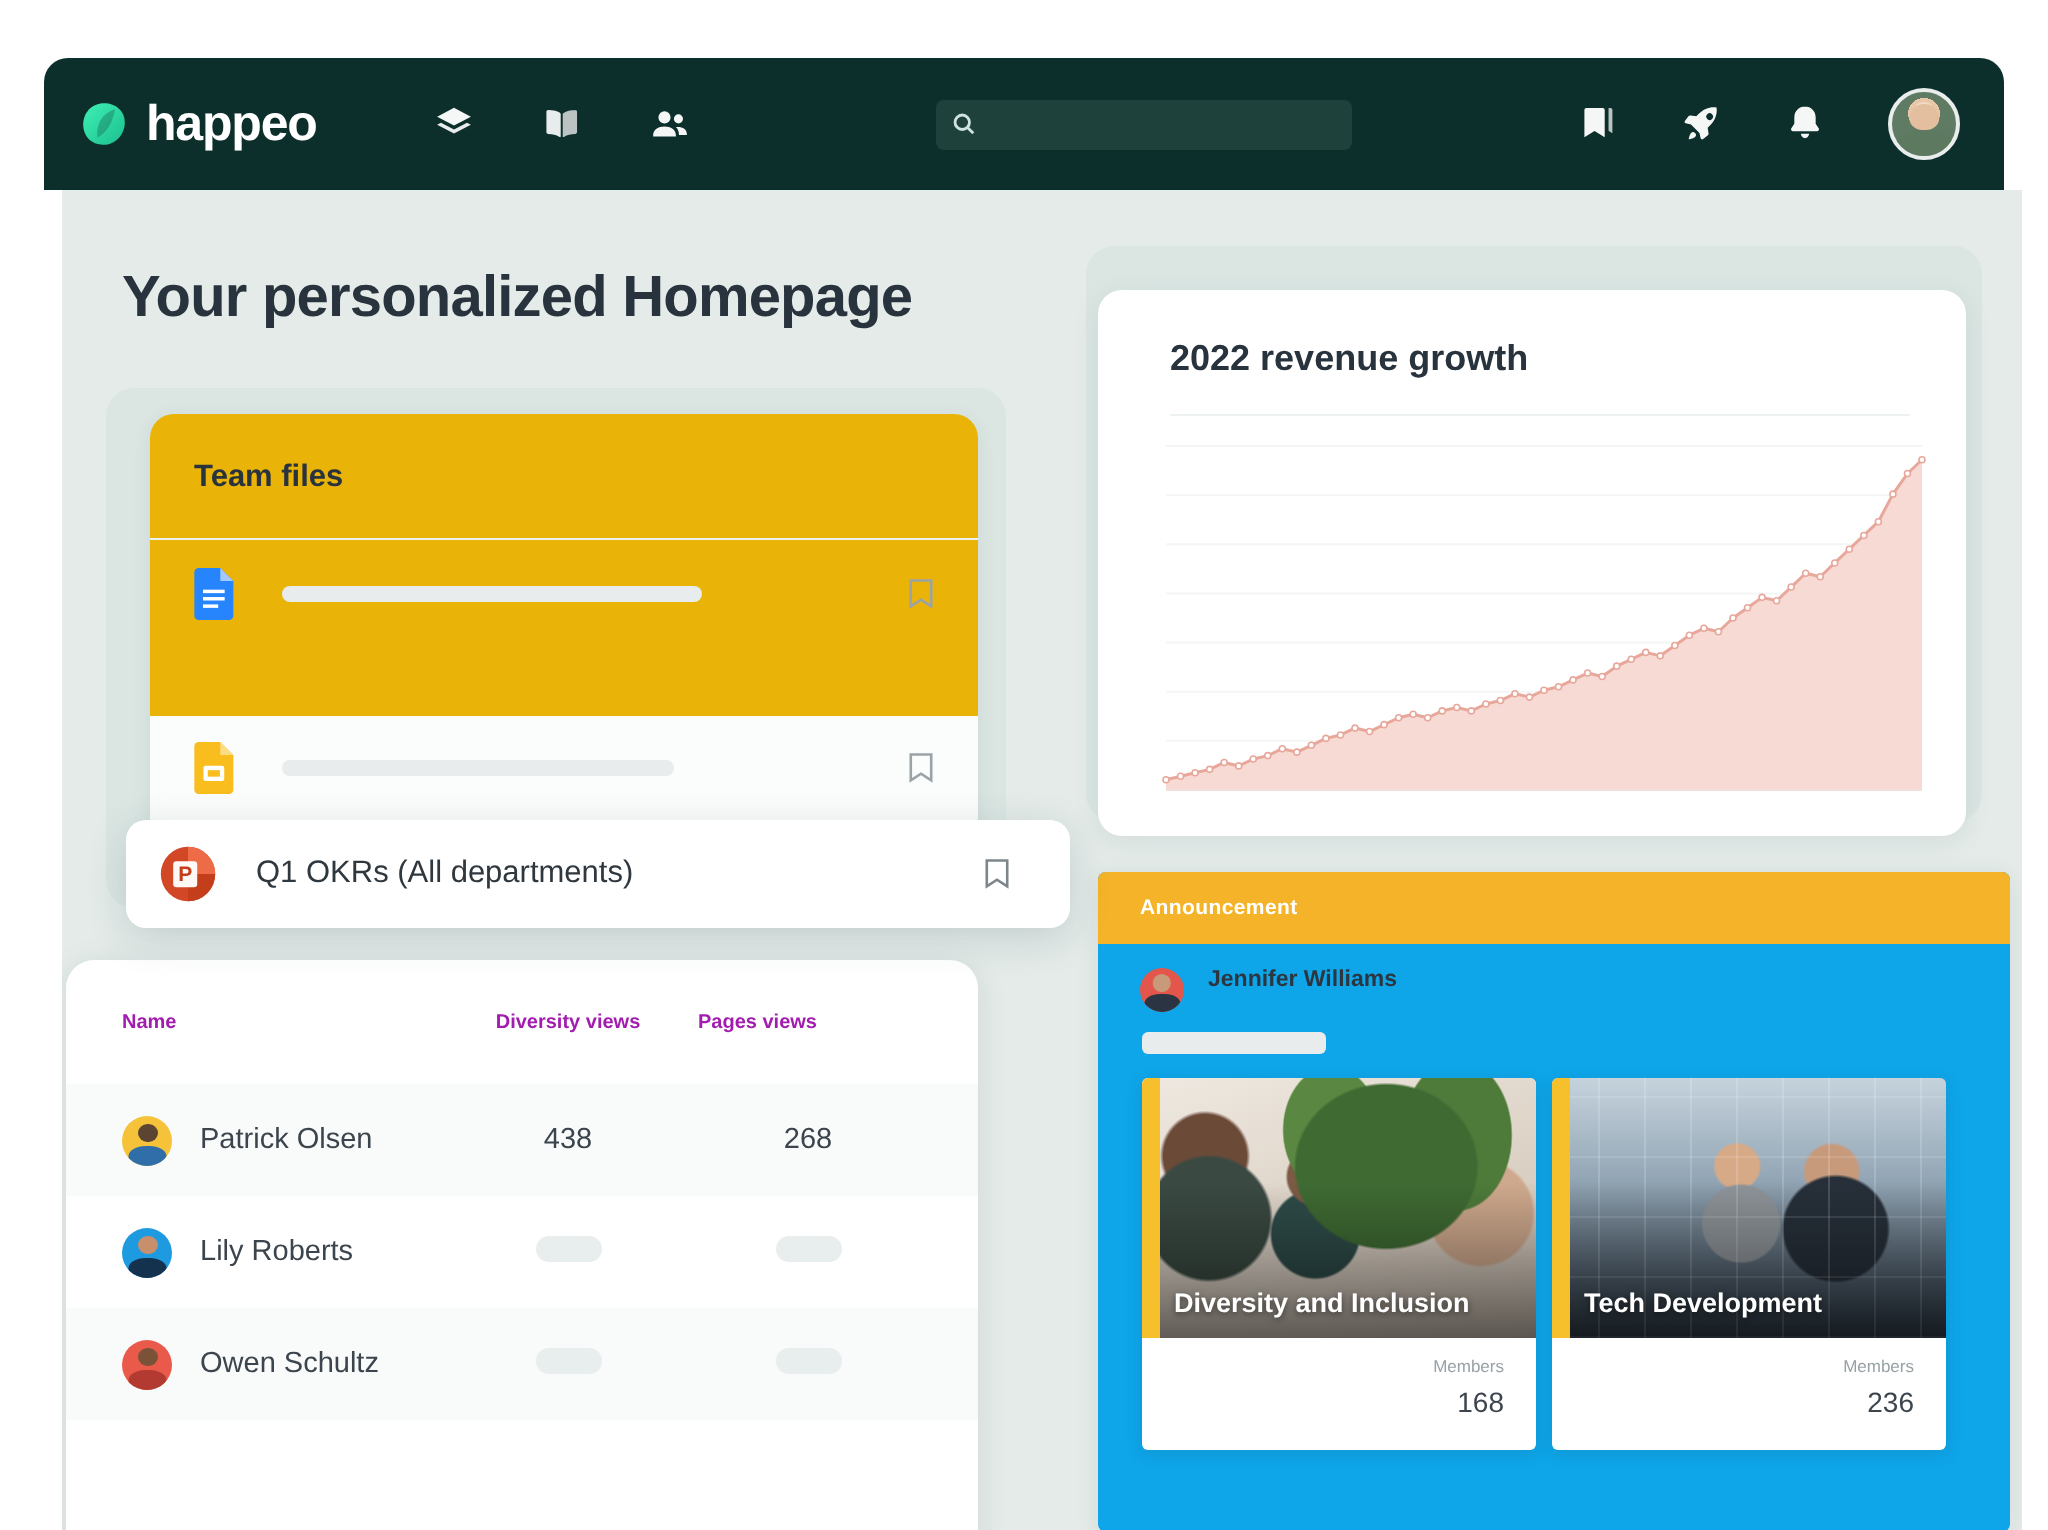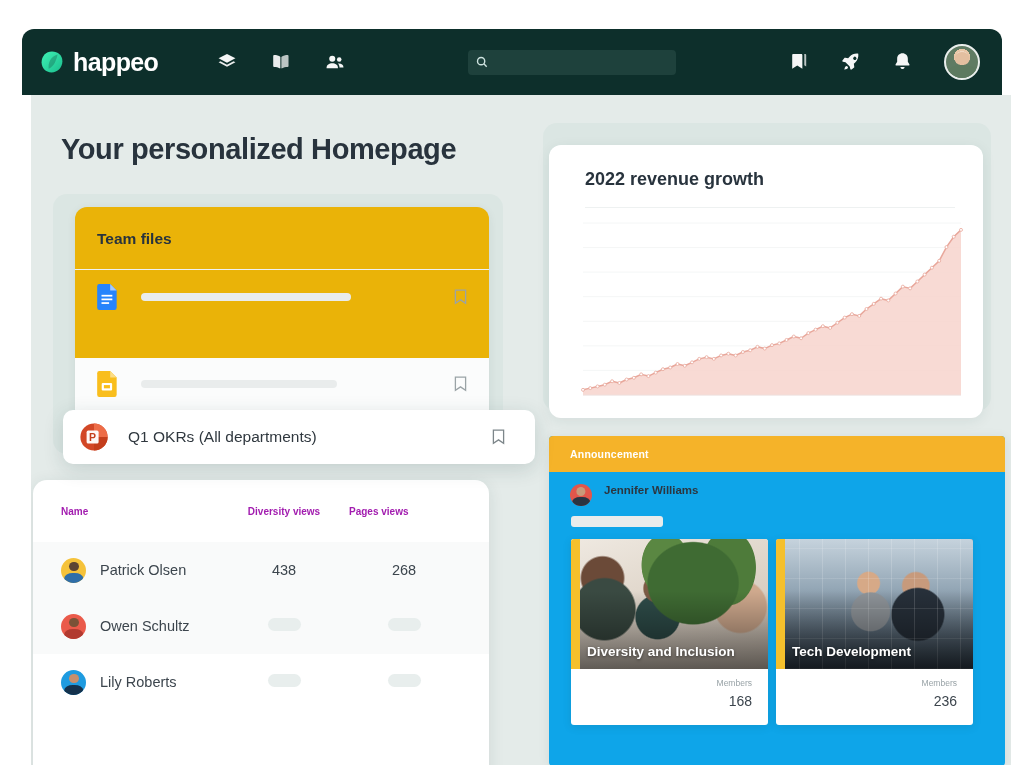--- a/index.html
+++ b/index.html
@@ -496,33 +496,33 @@
 
         <div class="trow alt">
           <span class="td-name">
             <span class="av a0"></span>
             <span class="nm">Patrick Olsen</span>
           </span>
           <span class="td-ch">438</span>
           <span class="td-pg">268</span>
         </div>
 
+        <div class="trow">
+          <span class="td-name">
+            <span class="av a1"></span>
+            <span class="nm">Lily Roberts</span>
+          </span>
+          <span class="td-ch"><i class="pill"></i></span>
+          <span class="td-pg"><i class="pill"></i></span>
+        </div>
+
         <div class="trow alt">
           <span class="td-name">
             <span class="av a2"></span>
             <span class="nm">Owen Schultz</span>
-          </span>
-          <span class="td-ch"><i class="pill"></i></span>
-          <span class="td-pg"><i class="pill"></i></span>
-        </div>
-
-        <div class="trow">
-          <span class="td-name">
-            <span class="av a1"></span>
-            <span class="nm">Lily Roberts</span>
           </span>
           <span class="td-ch"><i class="pill"></i></span>
           <span class="td-pg"><i class="pill"></i></span>
         </div>
       </div>
 
       <div class="chart-backdrop"></div>
       <div class="chart-card">
         <div class="chart-title">2022 revenue growth</div>
         <div class="chart-hr"></div>

